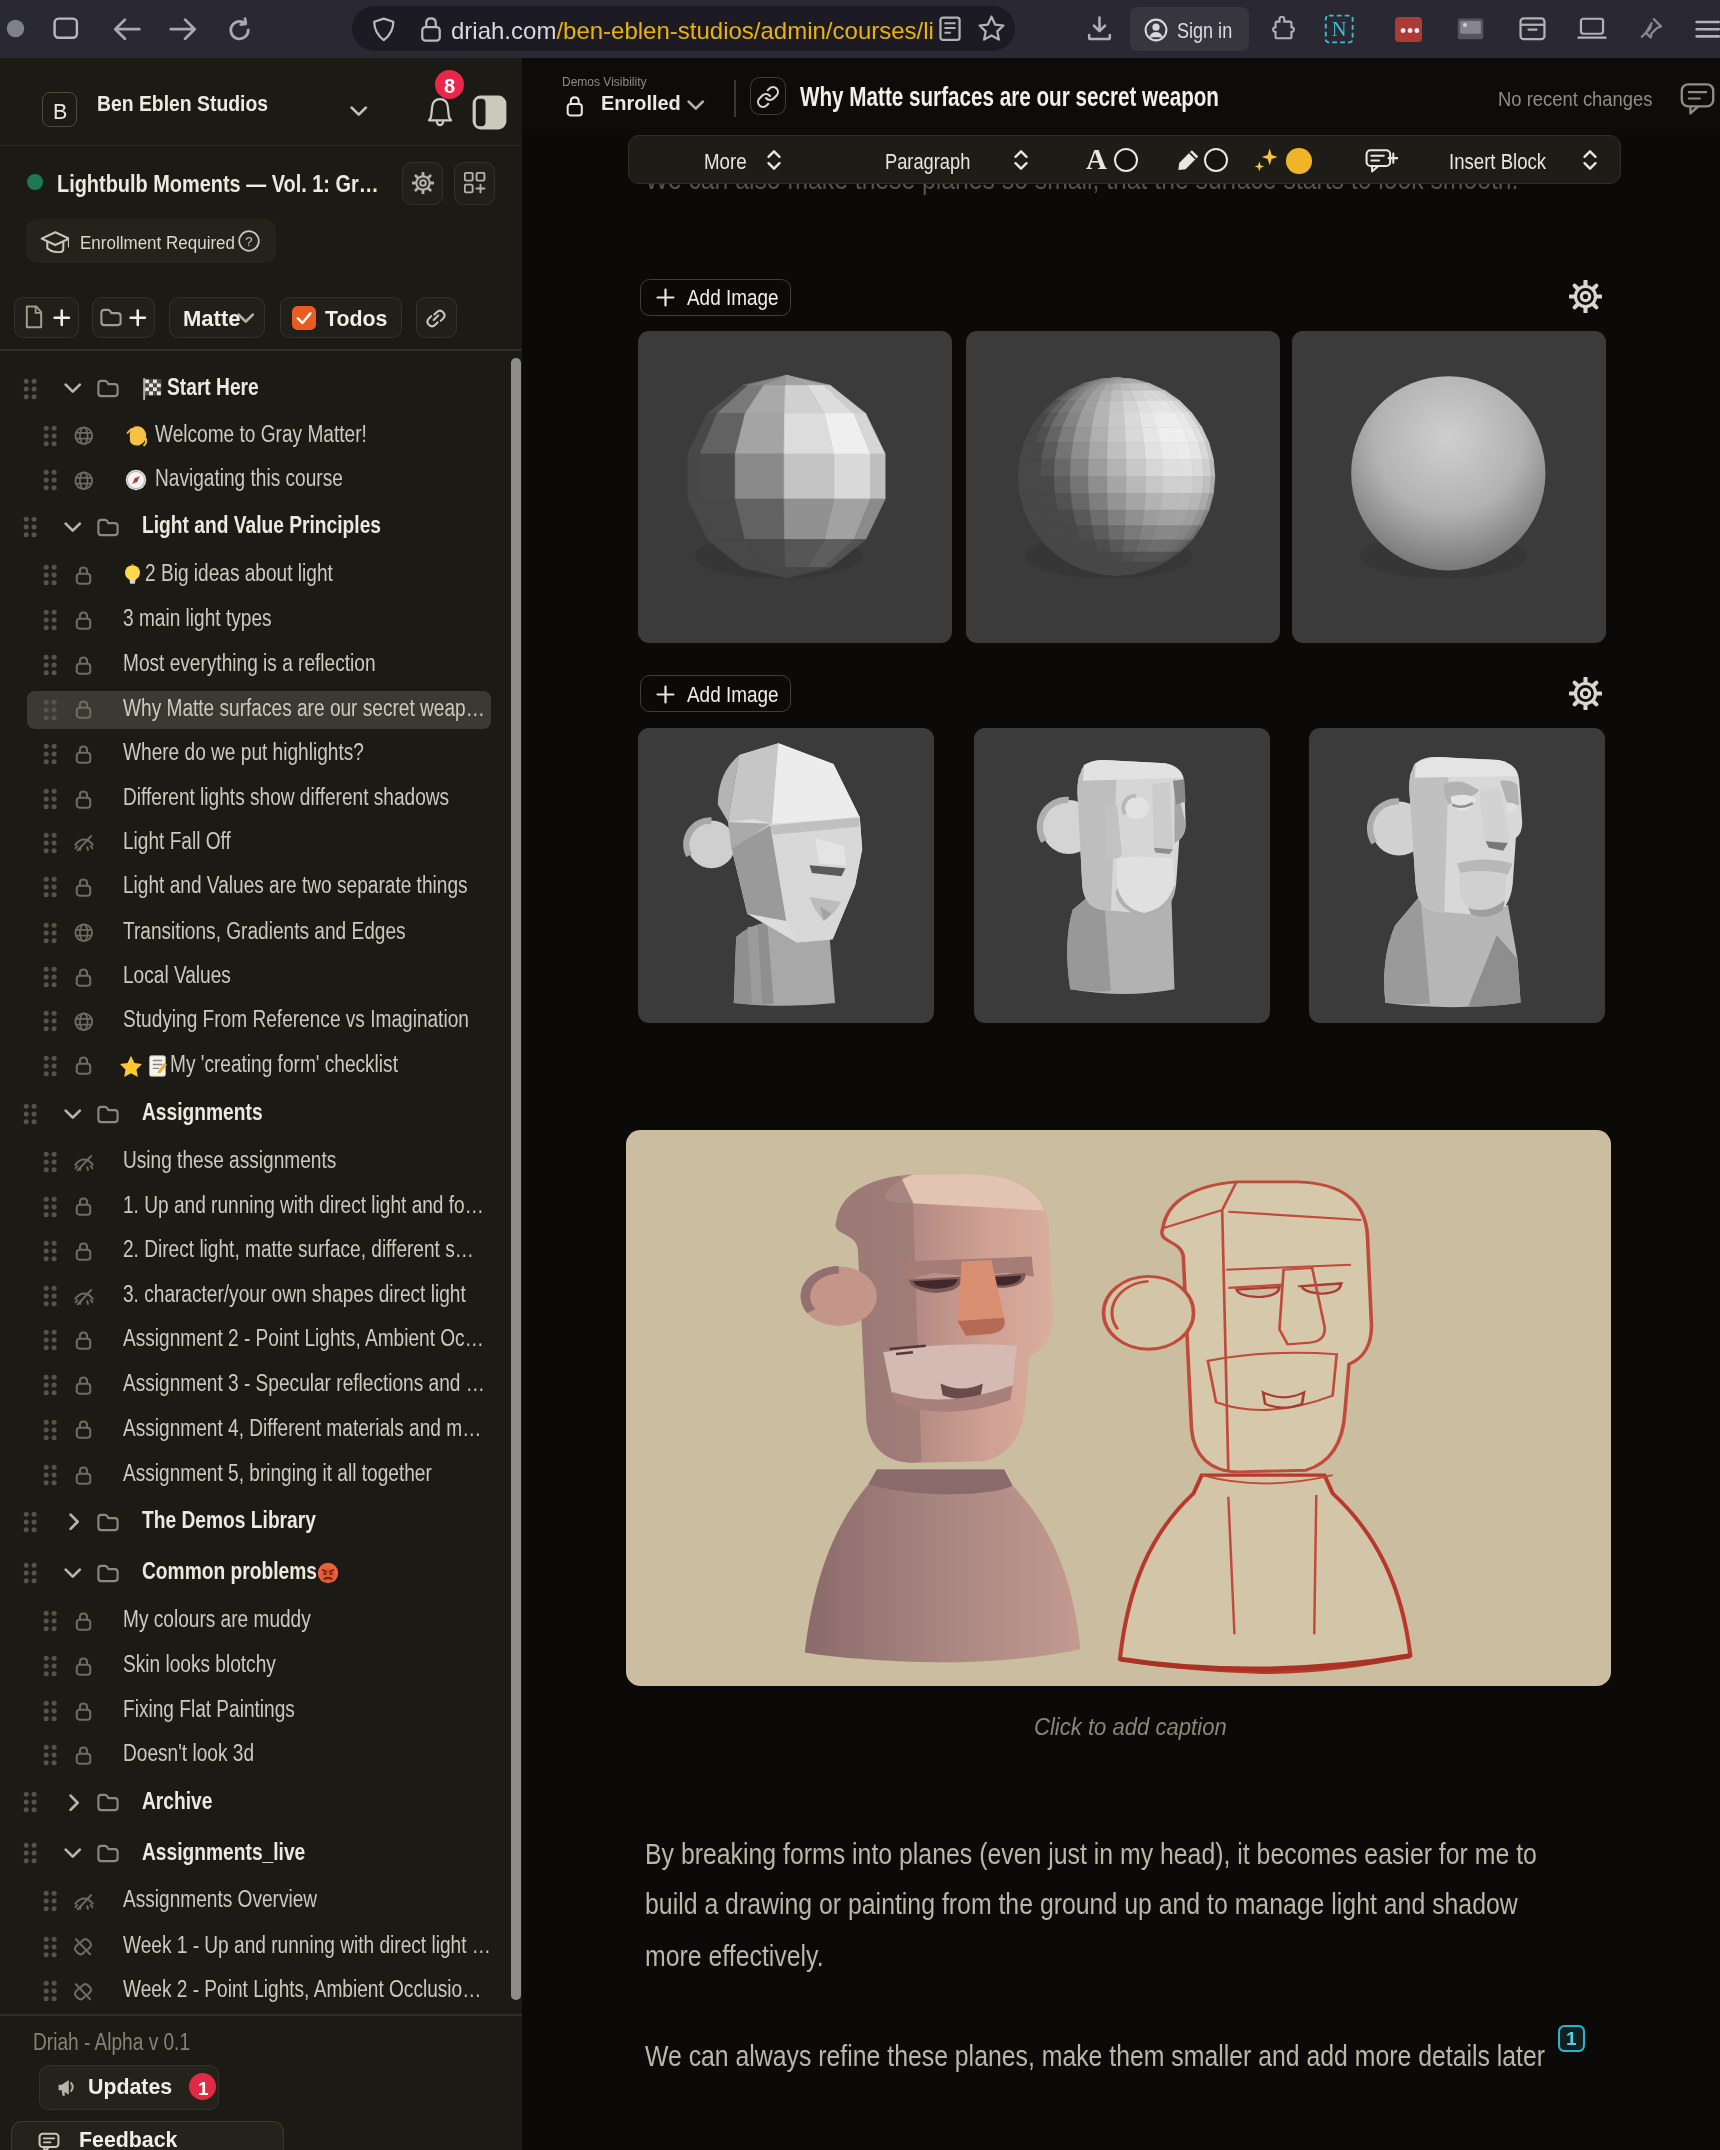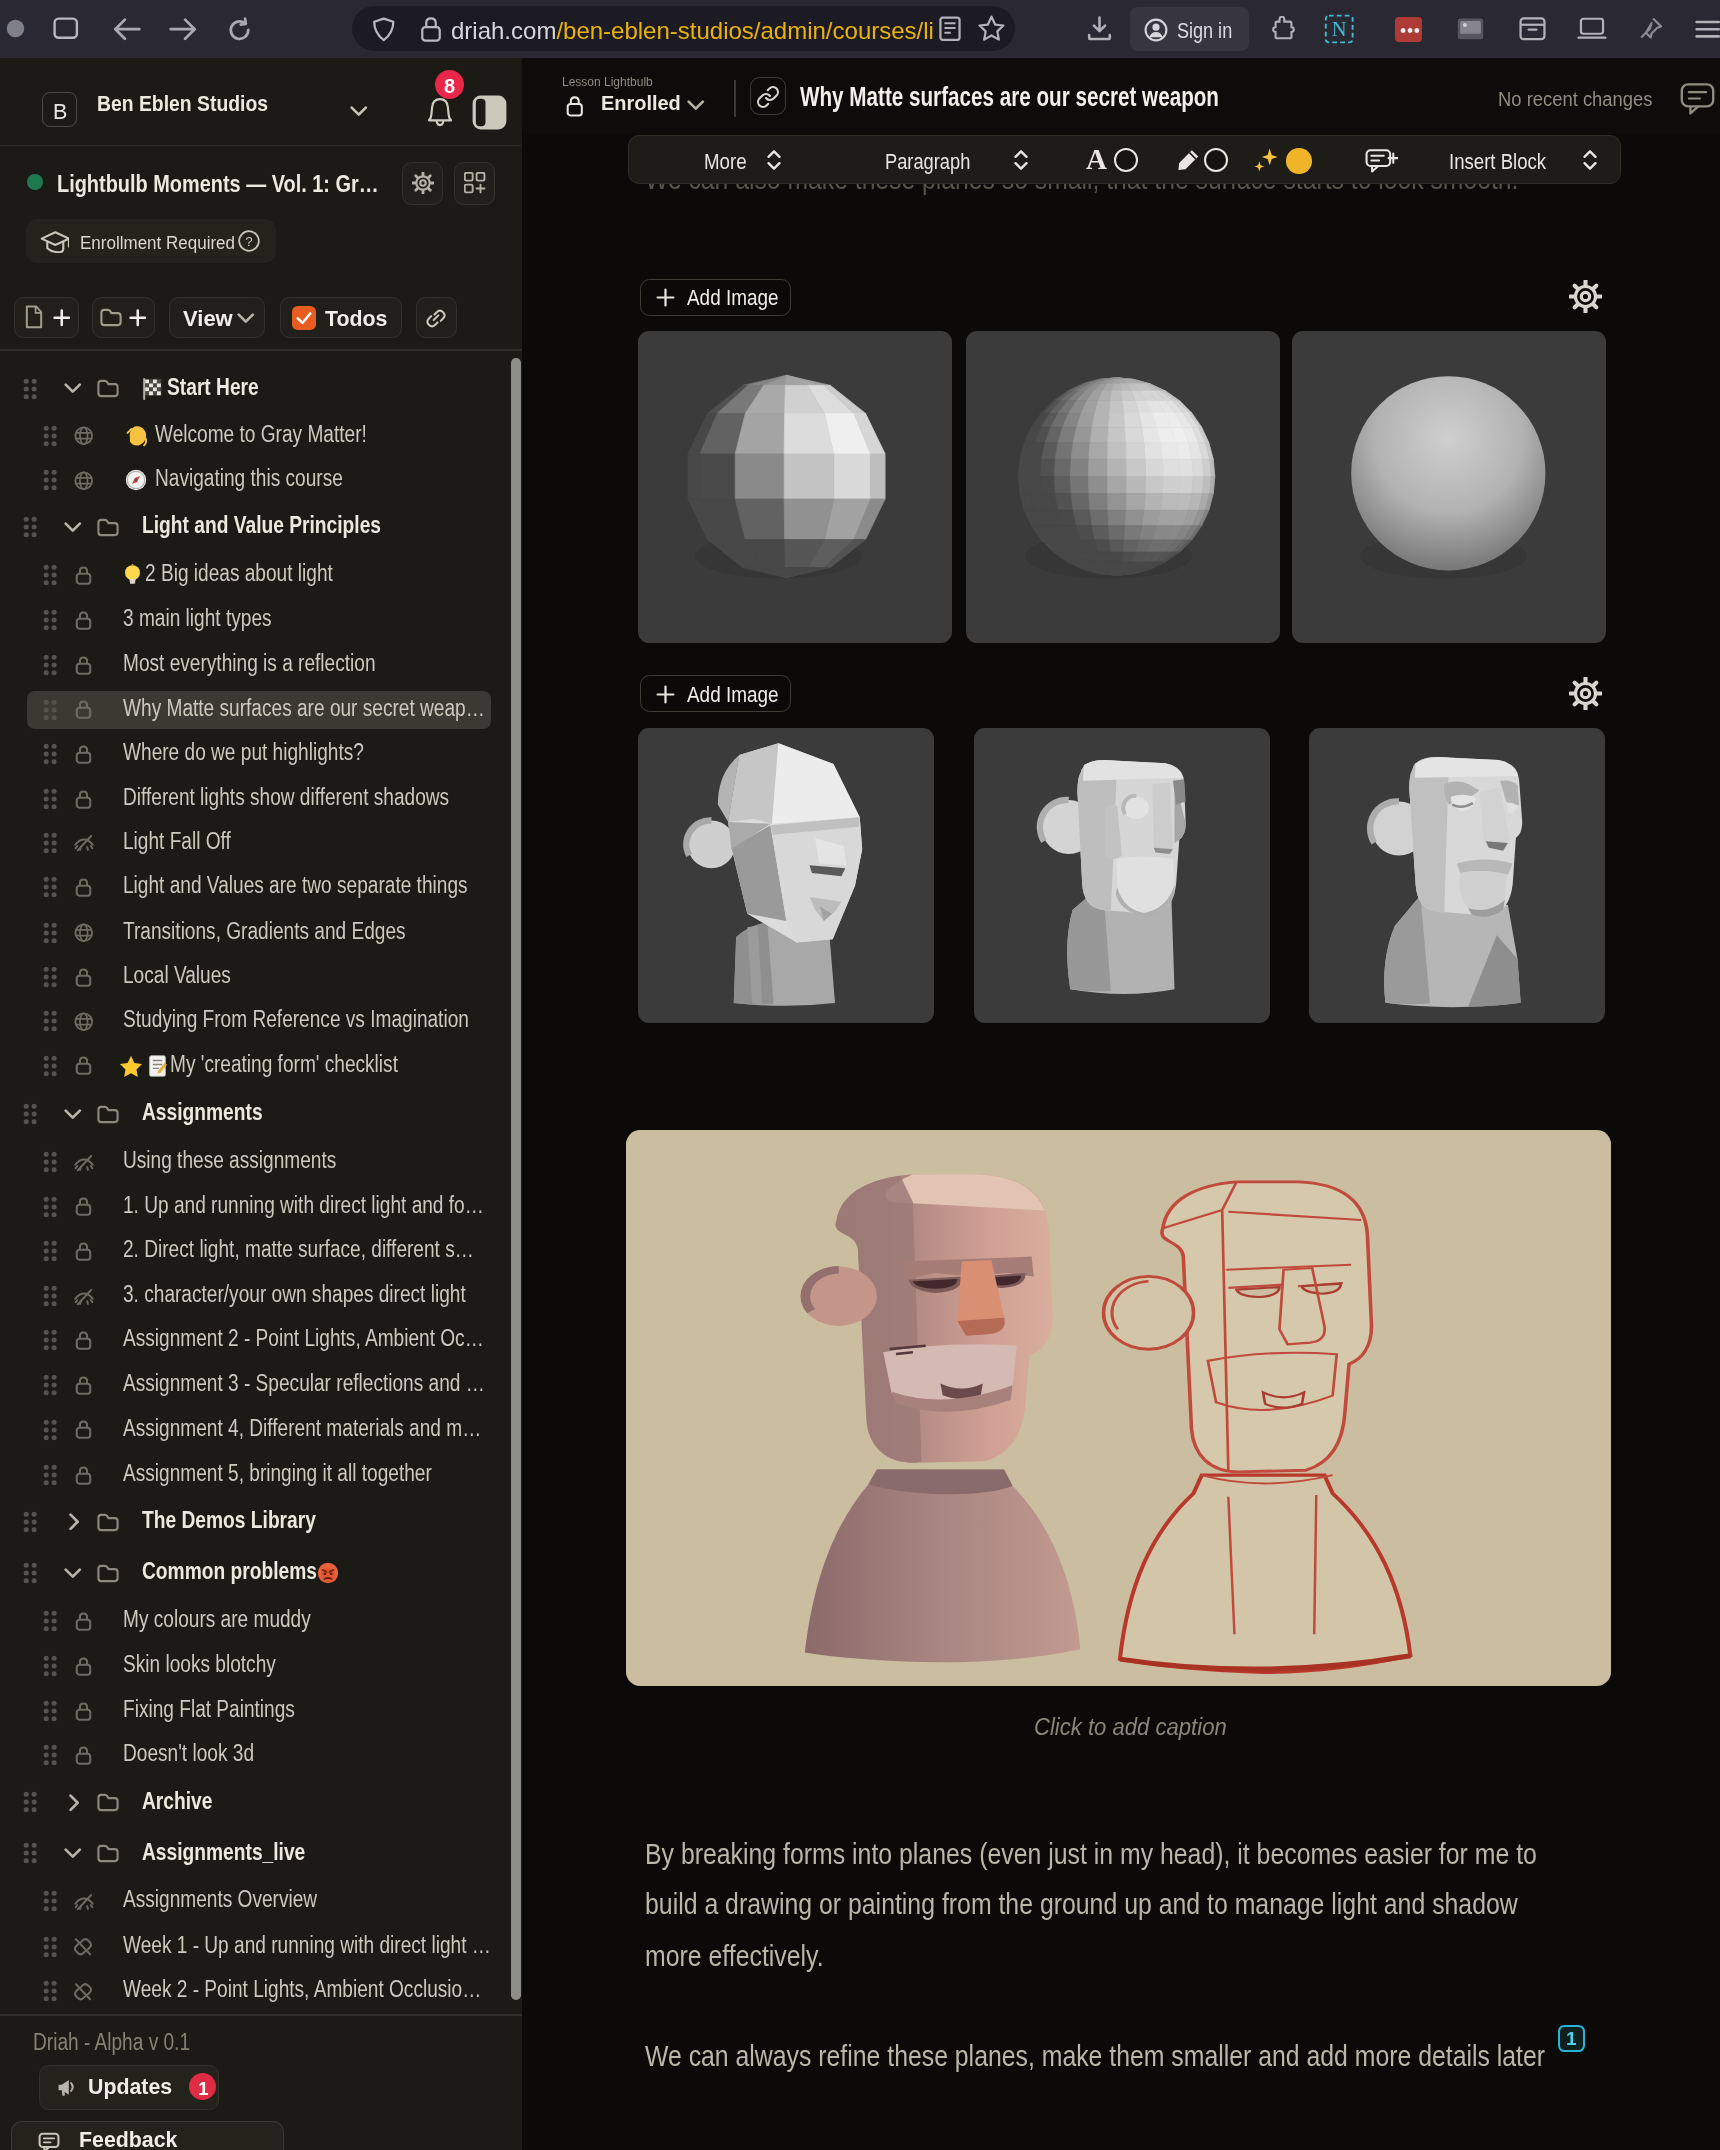--- a/index.html
+++ b/index.html
@@ -140,21 +140,21 @@
       <path d="M11 2 L11 20 M2 11 L20 11" stroke="#f0eee6" stroke-width="3.2" stroke-linecap="round"></path>
     </svg>
     <div class="abs" style="left:92px;top:297px;width:63px;height:41px;background:#201f19;border:1.6px solid #33322a;border-radius:9.6px"></div>
     <svg style="position:absolute;left:99px;top:307px" width="24" height="21" viewBox="0 0 30 26">
       <path d="M3 7 Q3 3.5 6.5 3.5 L11 3.5 Q13 3.5 14 5 L15.5 7.5 L23.5 7.5 Q27 7.5 27 11 L27 19 Q27 22.5 23.5 22.5 L6.5 22.5 Q3 22.5 3 19 Z" fill="none" stroke="#a09d8d" stroke-width="2.6" stroke-linejoin="round"></path>
     </svg>
     <svg style="position:absolute;left:129px;top:309px" width="17.5" height="17.5" viewBox="0 0 22 22">
       <path d="M11 2 L11 20 M2 11 L20 11" stroke="#f0eee6" stroke-width="3.2" stroke-linecap="round"></path>
     </svg>
     <div class="abs" style="left:169px;top:297px;width:96px;height:41px;background:#201f19;border:1.6px solid #33322a;border-radius:9.6px"></div>
-    <div class="txt" style="left:183px;top:306px;font-size:22px;color:#f0eee6;font-weight:bold;transform:scaleX(1.0);transform-origin:0 0;">View</div>
+    <div class="txt" style="left:183px;top:306px;font-size:22px;color:#f0eee6;font-weight:bold;transform:scaleX(1.0);transform-origin:0 0;">Matte</div>
     <svg style="position:absolute;left:237px;top:313px" width="17.5" height="11" viewBox="0 0 22 14">
       <path d="M2 2 L11 11 L20 2" stroke="#b5b2a6" stroke-width="3.4" fill="none" stroke-linecap="round" stroke-linejoin="round"></path>
     </svg>
     <div class="abs" style="left:280px;top:297px;width:122px;height:41px;background:#201f19;border:1.6px solid #33322a;border-radius:9.6px"></div>
     <div class="abs" style="left:292px;top:306px;width:24px;height:24px;background:#e85d1f;border-radius:5.6px"></div>
     <svg style="position:absolute;left:296px;top:311px" width="16" height="14.3" viewBox="0 0 20 18">
       <path d="M2 9 L8 15 L18 3" stroke="#fff" stroke-width="3" fill="none" stroke-linecap="round" stroke-linejoin="round"></path>
     </svg>
     <div class="txt" style="left:325px;top:306px;font-size:22px;color:#f0eee6;font-weight:bold;transform:scaleX(0.97);transform-origin:0 0;">Todos</div>
     <div class="abs" style="left:416px;top:297px;width:41px;height:41px;background:#201f19;border:1.6px solid #33322a;border-radius:9.6px"></div>
@@ -721,21 +721,21 @@
     <div class="abs" style="left:189px;top:2073px;width:27px;height:27px;background:#e02b45;border-radius:50%"></div>
     <div class="txt" style="left:198px;top:2078px;font-size:19px;font-weight:bold;color:#fff">1</div>
     <div class="abs" style="left:11px;top:2121px;width:273px;height:40px;background:#23221b;border:1.6px solid #3a3931;border-radius:11px 11px 0 0;border-bottom:none"></div>
     <svg style="position:absolute;left:38px;top:2132px" width="22" height="21.5" viewBox="0 0 28 27">
       <rect x="2" y="2" width="24" height="17" rx="4" fill="none" stroke="#c9c6bb" stroke-width="2.6"></rect>
       <path d="M8 19 L8 25 L14 19" fill="none" stroke="#c9c6bb" stroke-width="2.6" stroke-linejoin="round"></path>
       <path d="M7.5 8 L20.5 8 M7.5 13 L16 13" stroke="#c9c6bb" stroke-width="2.4" stroke-linecap="round"></path>
     </svg>
     <div class="txt" style="left:79px;top:2127px;font-size:22px;color:#f0eee6;font-weight:bold;transform:scaleX(0.97);transform-origin:0 0;">Feedback</div>
     <div class="abs" style="left:522px;top:58px;width:1199px;height:76px;background:#0d0c0a"></div>
-    <div class="txt" style="left:562px;top:75px;font-size:12px;color:#8f8c80;transform:scaleX(1.0);transform-origin:0 0;">Lesson Lightbulb</div>
+    <div class="txt" style="left:562px;top:75px;font-size:12px;color:#8f8c80;transform:scaleX(1.0);transform-origin:0 0;">Demos Visibility</div>
     <svg style="position:absolute;left:566px;top:95px" width="17.5" height="22" viewBox="0 0 22 28">
       <rect x="2" y="11.5" width="18" height="14.5" rx="3.5" fill="none" stroke="#e8e6df" stroke-width="2.6"></rect>
       <path d="M6 11.5 L6 8 Q6 3 11 3 Q16 3 16 8 L16 11.5" fill="none" stroke="#e8e6df" stroke-width="2.6"></path>
     </svg>
     <div class="txt" style="left:601px;top:91px;font-size:21px;color:#eceae0;font-weight:bold;transform:scaleX(0.95);transform-origin:0 0;">Enrolled</div>
     <svg style="position:absolute;left:687px;top:100px" width="17.5" height="11" viewBox="0 0 22 14">
       <path d="M2 2 L11 11 L20 2" stroke="#b5b2a6" stroke-width="3.4" fill="none" stroke-linecap="round" stroke-linejoin="round"></path>
     </svg>
     <div class="abs" style="left:734px;top:80px;width:1.6px;height:37px;background:#3a3933"></div>
     <div class="abs" style="left:750px;top:77px;width:36px;height:38px;border:1.6px solid #3e3d37;border-radius:9.6px"></div>

